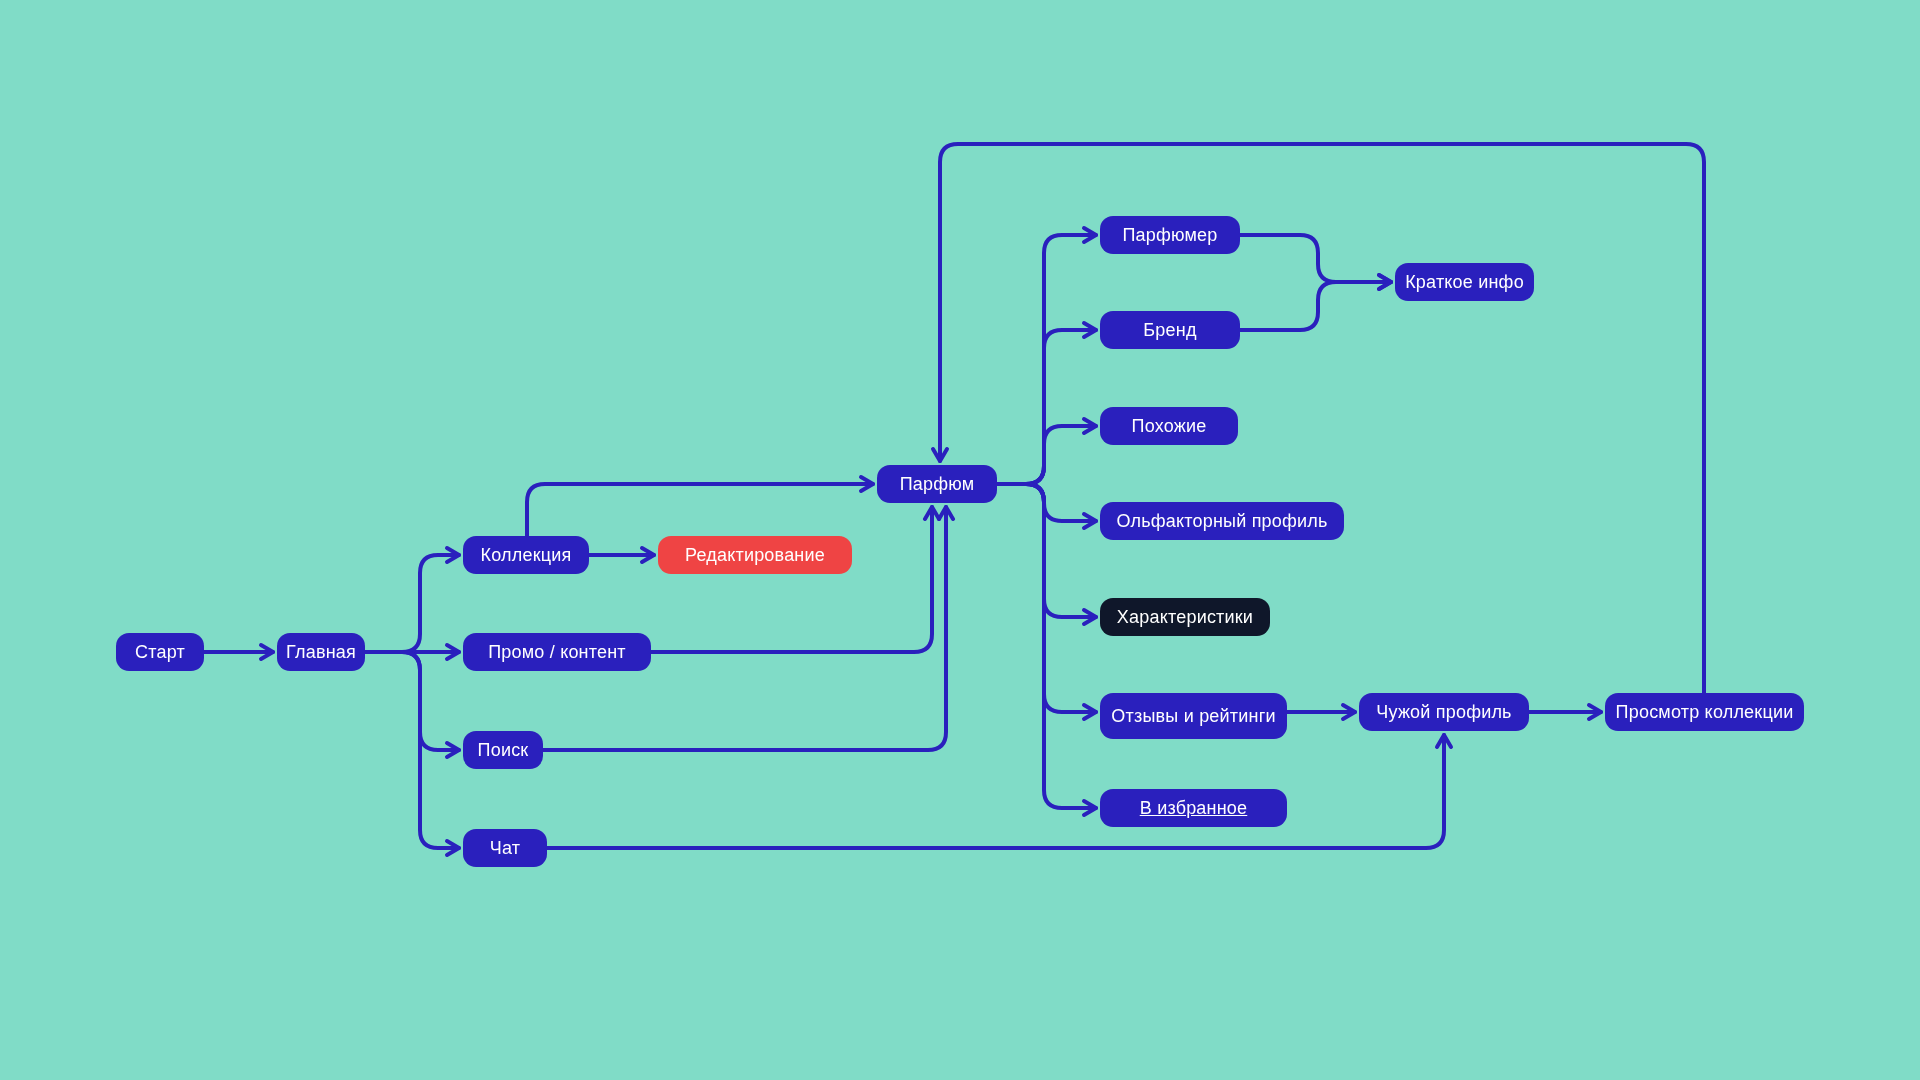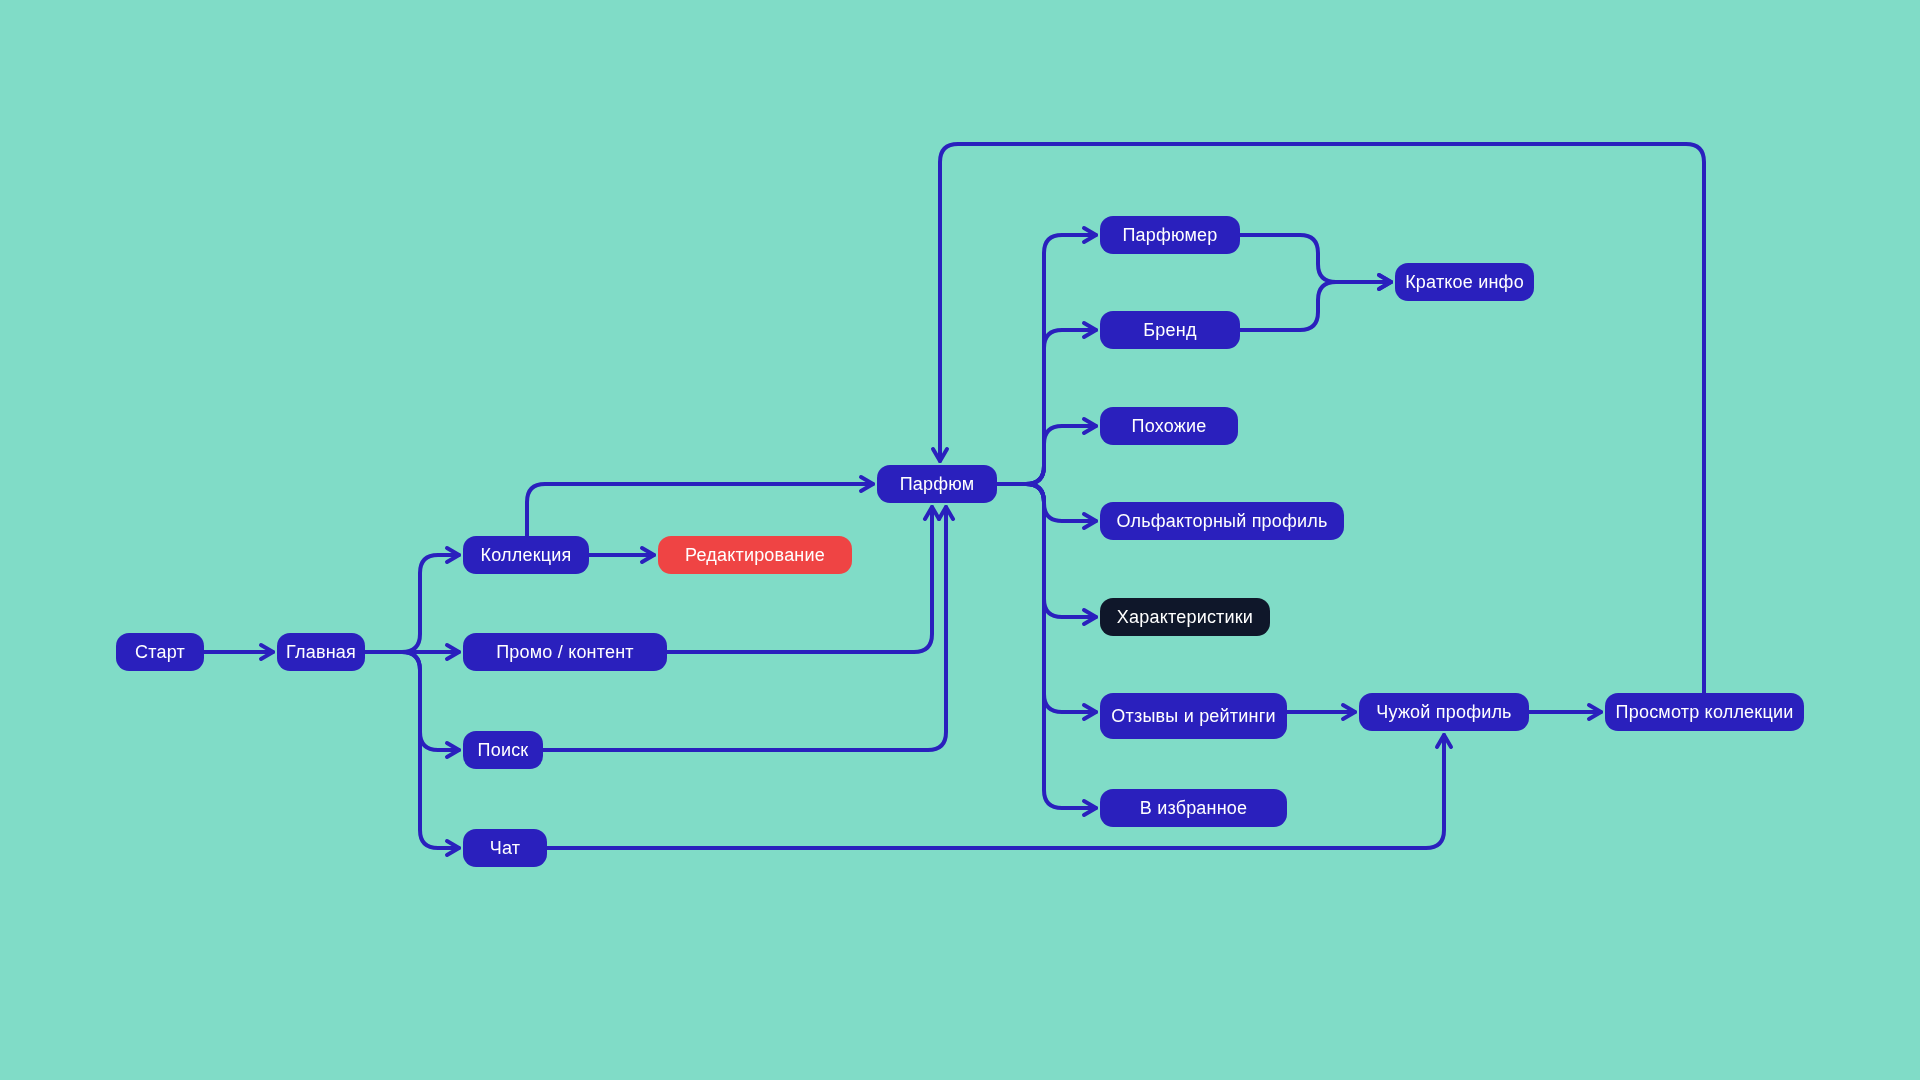--- a/index.html
+++ b/index.html
@@ -69,28 +69,28 @@
         <path d="M 1287 712 L 1355 712" fill="none" stroke="#2a20bd" stroke-width="4" stroke-linecap="round" marker-end="url(#arrowhead)"></path>
         <path d="M 1529 712 L 1601 712" fill="none" stroke="#2a20bd" stroke-width="4" stroke-linecap="round" marker-end="url(#arrowhead)"></path>
         <path d="M 547 848 L 1426 848 Q 1444 848 1444 830 L 1444 735" fill="none" stroke="#2a20bd" stroke-width="4" stroke-linecap="round" marker-end="url(#arrowhead)"></path>
       </g>
   </svg>
   <div id="node-layer">
       <div class="flow-node" style="left: 116px; top: 633px; width: 88px; height: 38px; background: rgb(42, 32, 189); color: rgb(255, 255, 255);">Старт</div>
       <div class="flow-node" style="left: 277px; top: 633px; width: 88px; height: 38px; background: rgb(42, 32, 189); color: rgb(255, 255, 255);">Главная</div>
       <div class="flow-node" style="left: 463px; top: 536px; width: 126px; height: 38px; background: rgb(42, 32, 189); color: rgb(255, 255, 255);">Коллекция</div>
       <div class="flow-node" style="left: 658px; top: 536px; width: 194px; height: 38px; background: #ef4444; color: rgb(255, 255, 255);">Редактирование</div>
-      <div class="flow-node" style="left: 463px; top: 633px; width: 204px; height: 38px; background: rgb(42, 32, 189); color: rgb(255, 255, 255);">Промо / контент</div>
+      <div class="flow-node" style="left: 463px; top: 633px; width: 188px; height: 38px; background: rgb(42, 32, 189); color: rgb(255, 255, 255);">Промо / контент</div>
       <div class="flow-node" style="left: 463px; top: 731px; width: 80px; height: 38px; background: rgb(42, 32, 189); color: rgb(255, 255, 255);">Поиск</div>
       <div class="flow-node" style="left: 463px; top: 829px; width: 84px; height: 38px; background: rgb(42, 32, 189); color: rgb(255, 255, 255);">Чат</div>
       <div class="flow-node" style="left: 877px; top: 465px; width: 120px; height: 38px; background: rgb(42, 32, 189); color: rgb(255, 255, 255);">Парфюм</div>
       <div class="flow-node" style="left: 1100px; top: 216px; width: 140px; height: 38px; background: rgb(42, 32, 189); color: rgb(255, 255, 255);">Парфюмер</div>
       <div class="flow-node" style="left: 1100px; top: 311px; width: 140px; height: 38px; background: rgb(42, 32, 189); color: rgb(255, 255, 255);">Бренд</div>
       <div class="flow-node" style="left: 1395px; top: 263px; width: 139px; height: 38px; background: rgb(42, 32, 189); color: rgb(255, 255, 255);">Краткое инфо</div>
       <div class="flow-node" style="left: 1100px; top: 407px; width: 138px; height: 38px; background: rgb(42, 32, 189); color: rgb(255, 255, 255); text-align: right;">Похожие</div>
       <div class="flow-node" style="left: 1100px; top: 502px; width: 244px; height: 38px; background: rgb(42, 32, 189); color: rgb(255, 255, 255);">Ольфакторный профиль</div>
       <div class="flow-node" style="left: 1100px; top: 598px; width: 170px; height: 38px; background: #0f172a; color: rgb(255, 255, 255);">Характеристики</div>
       <div class="flow-node" style="left: 1100px; top: 693px; width: 187px; height: 46px; background: rgb(42, 32, 189); color: rgb(255, 255, 255);">Отзывы и рейтинги</div>
       <div class="flow-node" style="left: 1359px; top: 693px; width: 170px; height: 38px; background: rgb(42, 32, 189); color: rgb(255, 255, 255);">Чужой профиль</div>
       <div class="flow-node" style="left: 1605px; top: 693px; width: 199px; height: 38px; background: rgb(42, 32, 189); color: rgb(255, 255, 255);">Просмотр коллекции</div>
-      <div class="flow-node" style="left: 1100px; top: 789px; width: 187px; height: 38px; background: rgb(42, 32, 189); color: rgb(255, 255, 255);">В избранное</div>
+      <div class="flow-node" style="left: 1100px; top: 789px; width: 187px; height: 38px; background: rgb(42, 32, 189); color: rgb(255, 255, 255); text-decoration: underline;">В избранное</div>
     </div>
 </div>
 
 </body></html>

